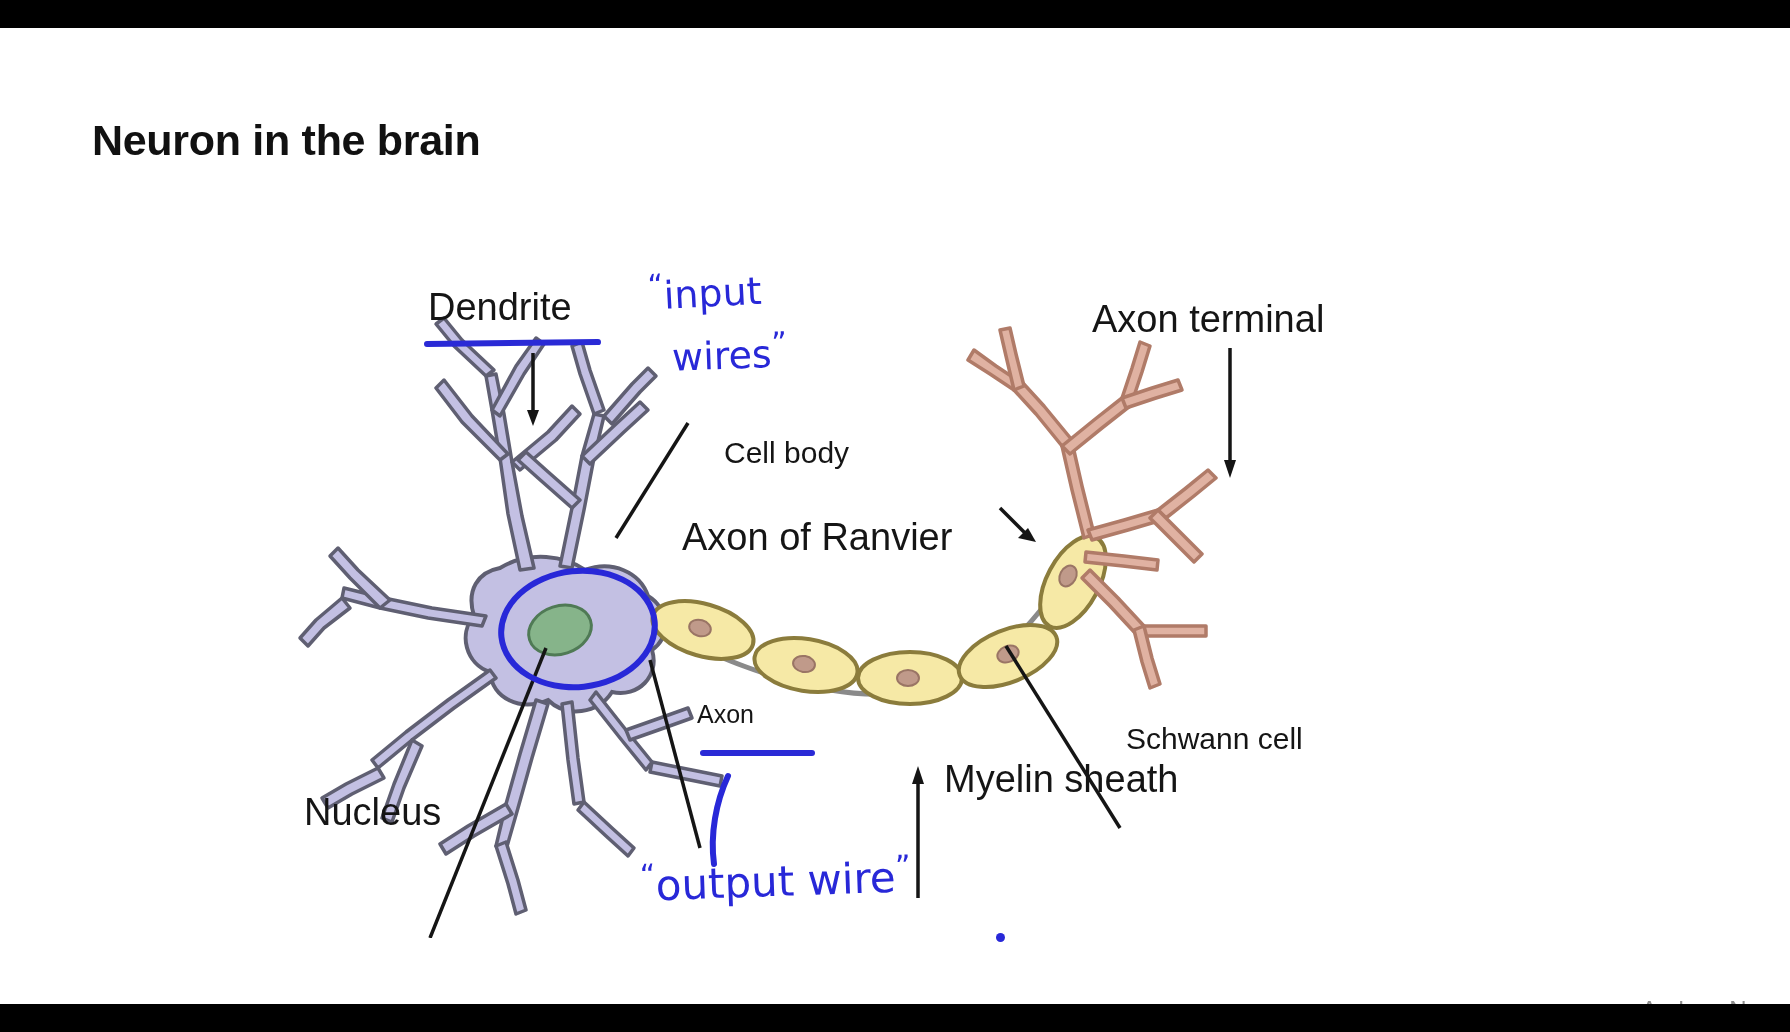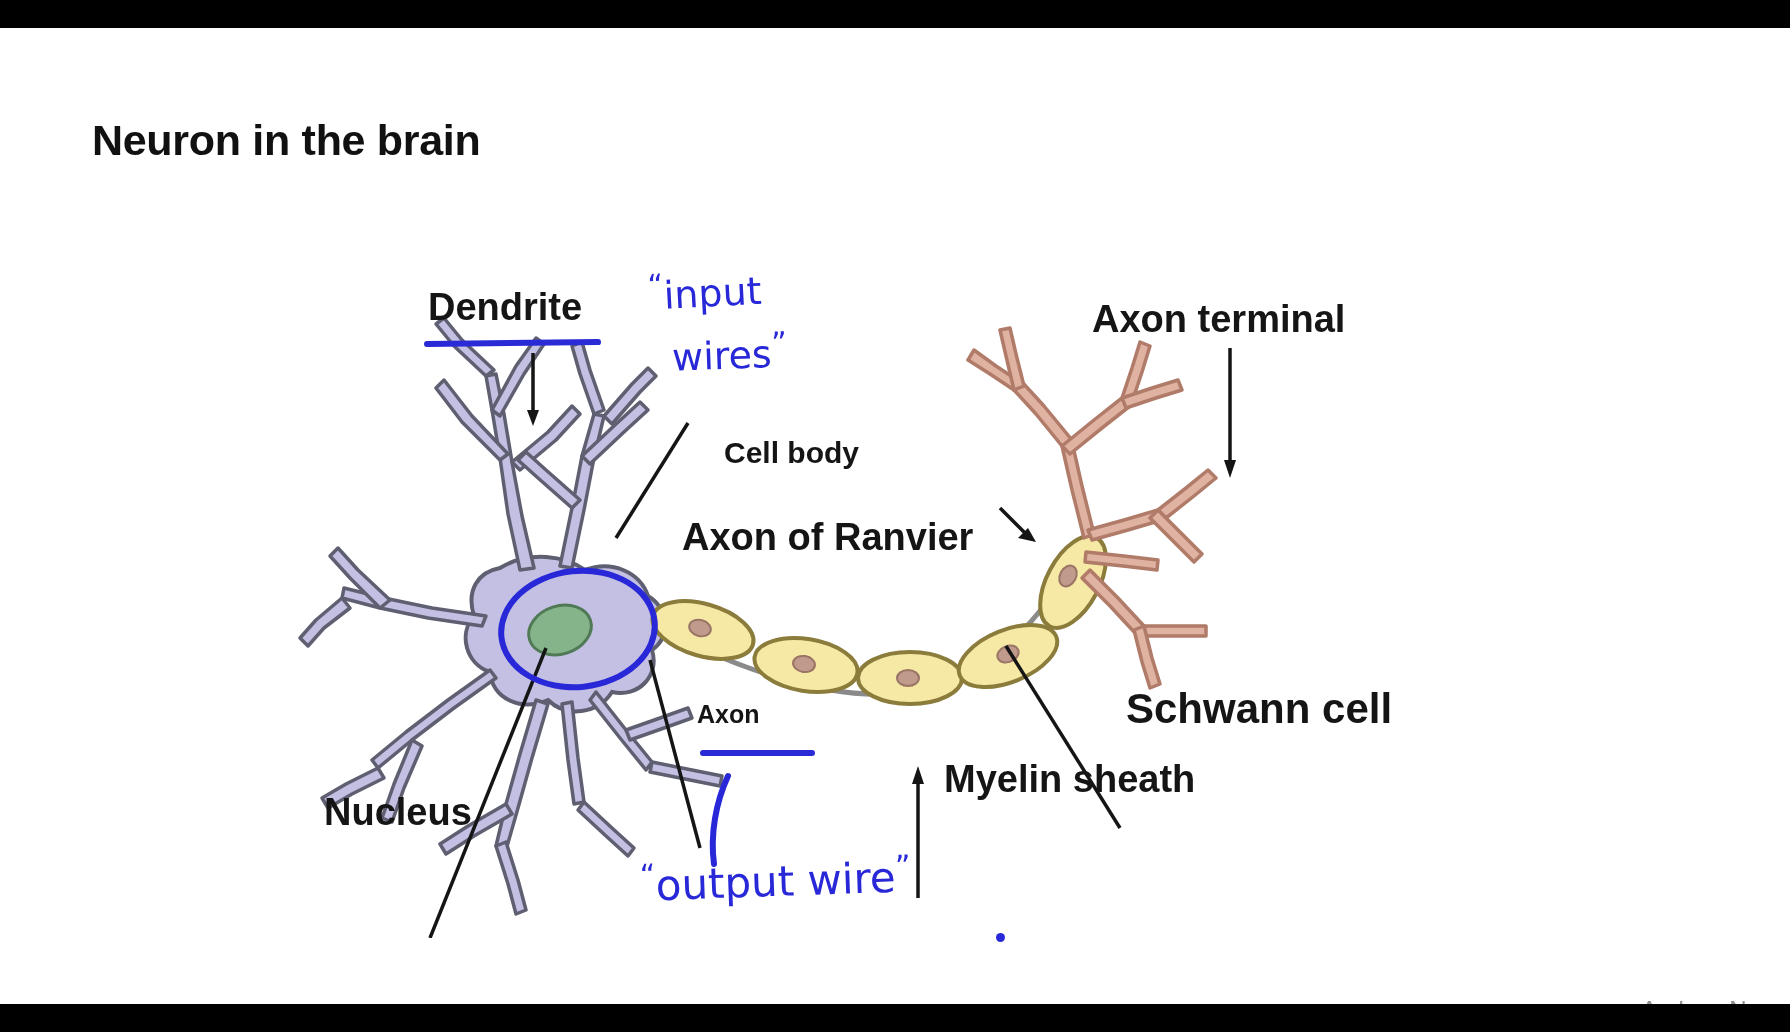--- a/index.html
+++ b/index.html
@@ -34,31 +34,31 @@
   
   #neuron-diagram {
     position:absolute; left:0px; top:150px; width:1790px; height:760px;
   }
   #neuron-diagram svg { display:block; }
 
   
   .diagram-label {
     position:absolute;
     font-family:"Liberation Sans", sans-serif;
-    font-weight:bold; color:#151515;
+    font-weight:normal; color:#151515;
     white-space:nowrap; line-height:1;
   }
   .lbl-dendrite      { left:428px;  top:260px;  font-size:38px; }
   .lbl-cellbody      { left:724px;  top:410px;  font-size:30px; }
   .lbl-noderanvier   { left:682px;  top:490px;  font-size:38px; }
   .lbl-axonterminal  { left:1092px; top:272px;  font-size:38px; }
-  .lbl-schwann       { left:1126px; top:660px;  font-size:42px; }
+  .lbl-schwann       { left:1126px; top:696px;  font-size:30px; }
   .lbl-myelin        { left:896px;  top:732px;  font-size:38px;margin-left:48px; }
   .lbl-axon          { left:697px;  top:674px;  font-size:25px; }
-  .lbl-nucleus       { left:304px;  top:765px;  font-size:38px;margin-left:20px; }
+  .lbl-nucleus       { left:304px;  top:765px;  font-size:38px; }
 
   
   .handwritten {
     position:absolute;
     color:#2828d8;
     font-family:"DejaVu Sans", sans-serif;
     white-space:nowrap;
     line-height:1;
   }
   .hw-input  { left:648px; top:240px; font-size:38px; transform:rotate(-3deg); }

